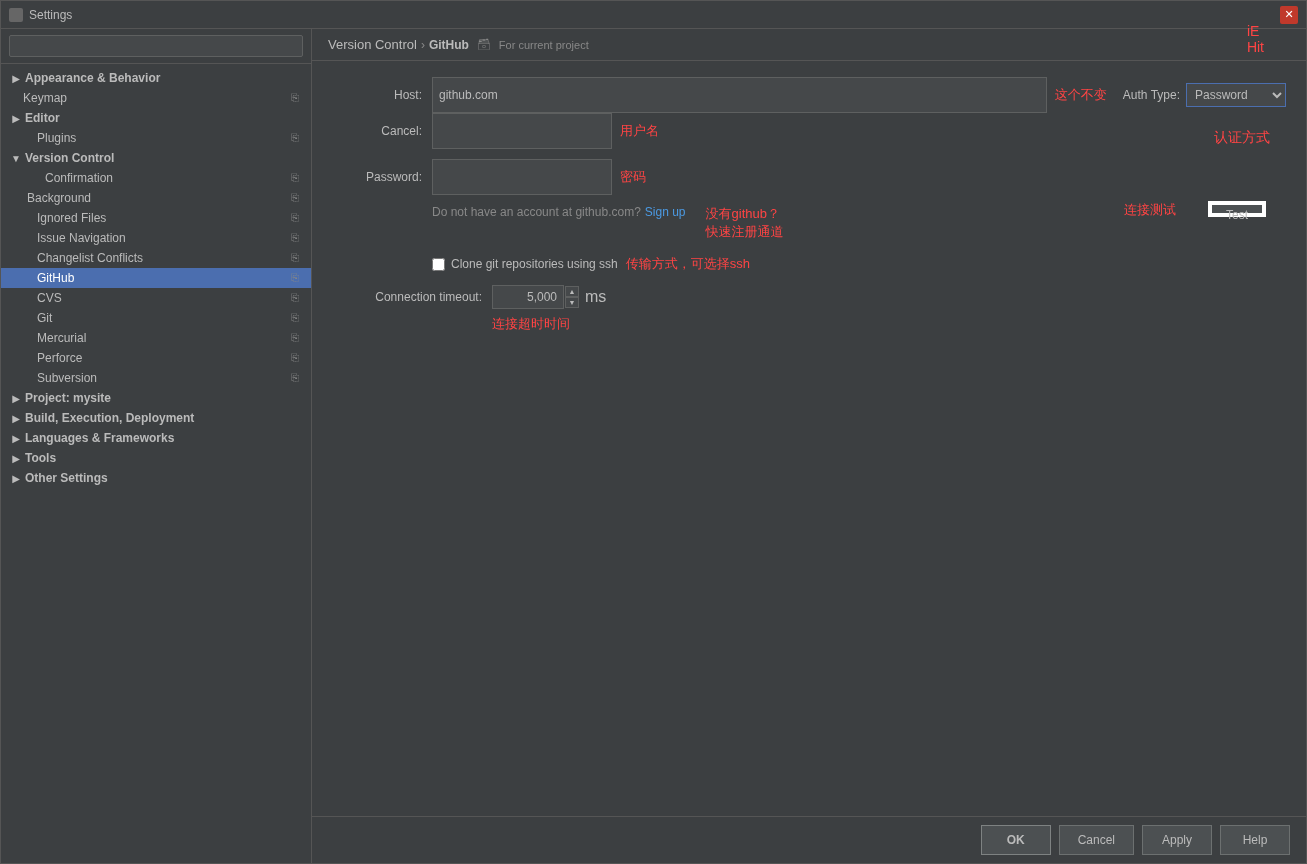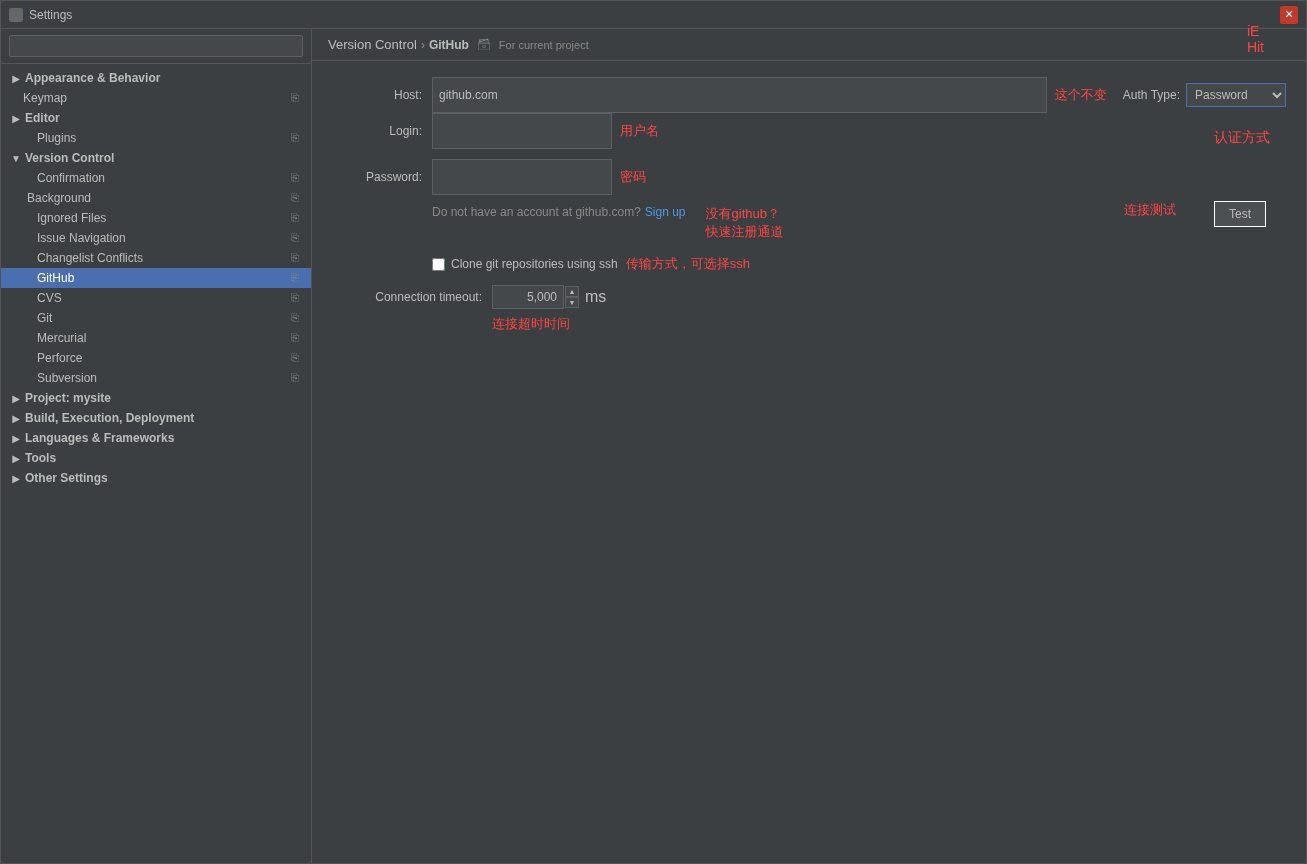--- a/index.html
+++ b/index.html
@@ -215,26 +215,26 @@
     }
     .signup-link {
       color: #4b9ae3;
       cursor: pointer;
       text-decoration: none;
     }
     .test-btn {
       position: absolute;
       right: 20px;
       background: #4c5052;
-      border: 1px solid #ffffff;
+      border: 4px solid #ffffff;
       color: #bbbbbb;
       padding: 3px 14px;
       font-size: 12px;
       cursor: pointer;
-      height: 26px;
+      height: 16px;
     }
     .checkbox-row {
       display: flex;
       align-items: center;
       margin-bottom: 12px;
       padding-left: 100px;
     }
     .checkbox-row input[type=checkbox] {
       margin-right: 6px;
     }
@@ -367,21 +367,21 @@
           </div>
           <div class="tree-item" style="padding-left: 22px;">
             <span style="width: 14px; display: inline-block;"></span>
             <span class="tree-label">Plugins</span>
             <span class="tree-icon-right">⎘</span>
           </div>
           <div class="tree-item" style="padding-left: 8px;">
             <span class="tree-arrow">▼</span>
             <span class="tree-label" style="font-weight: bold;">Version Control</span>
           </div>
-          <div class="tree-item" style="padding-left: 22px;">
+          <div class="tree-item" style="padding-left: 22px; margin-left: 8px;">
             <span style="width: 14px; display: inline-block;"></span>
             <span class="tree-label">Confirmation</span>
             <span class="tree-icon-right">⎘</span>
           </div>
           <div class="tree-item" style="padding-left: 12px;">
             <span style="width: 14px; display: inline-block;"></span>
             <span class="tree-label">Background</span>
             <span class="tree-icon-right">⎘</span>
           </div>
           <div class="tree-item" style="padding-left: 22px;">
@@ -474,21 +474,21 @@
           <div class="auth-type-section">
             <span class="auth-type-label">Auth Type:</span>
             <select class="auth-select">
               <option>Password</option>
               <option>Token</option>
             </select>
           </div>
         </div>
 
         <div class="form-row">
-          <span class="form-label">Login:</span>
+          <span class="form-label">Cancel:</span>
           <input class="form-input" type="text" style="width: 180px; flex: 0 0 auto;">
           <span class="annotation-red">用户名</span>
         </div>
 
         <div class="form-row">
           <span class="form-label">Password:</span>
           <input class="form-input" type="password" style="width: 180px; flex: 0 0 auto;">
           <span class="annotation-red">密码</span>
         </div>
 
@@ -519,15 +519,21 @@
           </div>
           <span class="ms-label">ms</span>
         </div>
 
         <div style="padding-left:160px; color:#ff4444; font-size:13px; margin-top:-4px;">
           连接超时时间
         </div>
 
       </div>
 
+      <div class="bottom-bar">
+        <button class="bottom-btn primary">OK</button>
+        <button class="bottom-btn">Cancel</button>
+        <button class="bottom-btn">Apply</button>
+        <button class="bottom-btn">Help</button>
+      </div>
     </div>
   </div>
 </div>
 
 </body></html>

